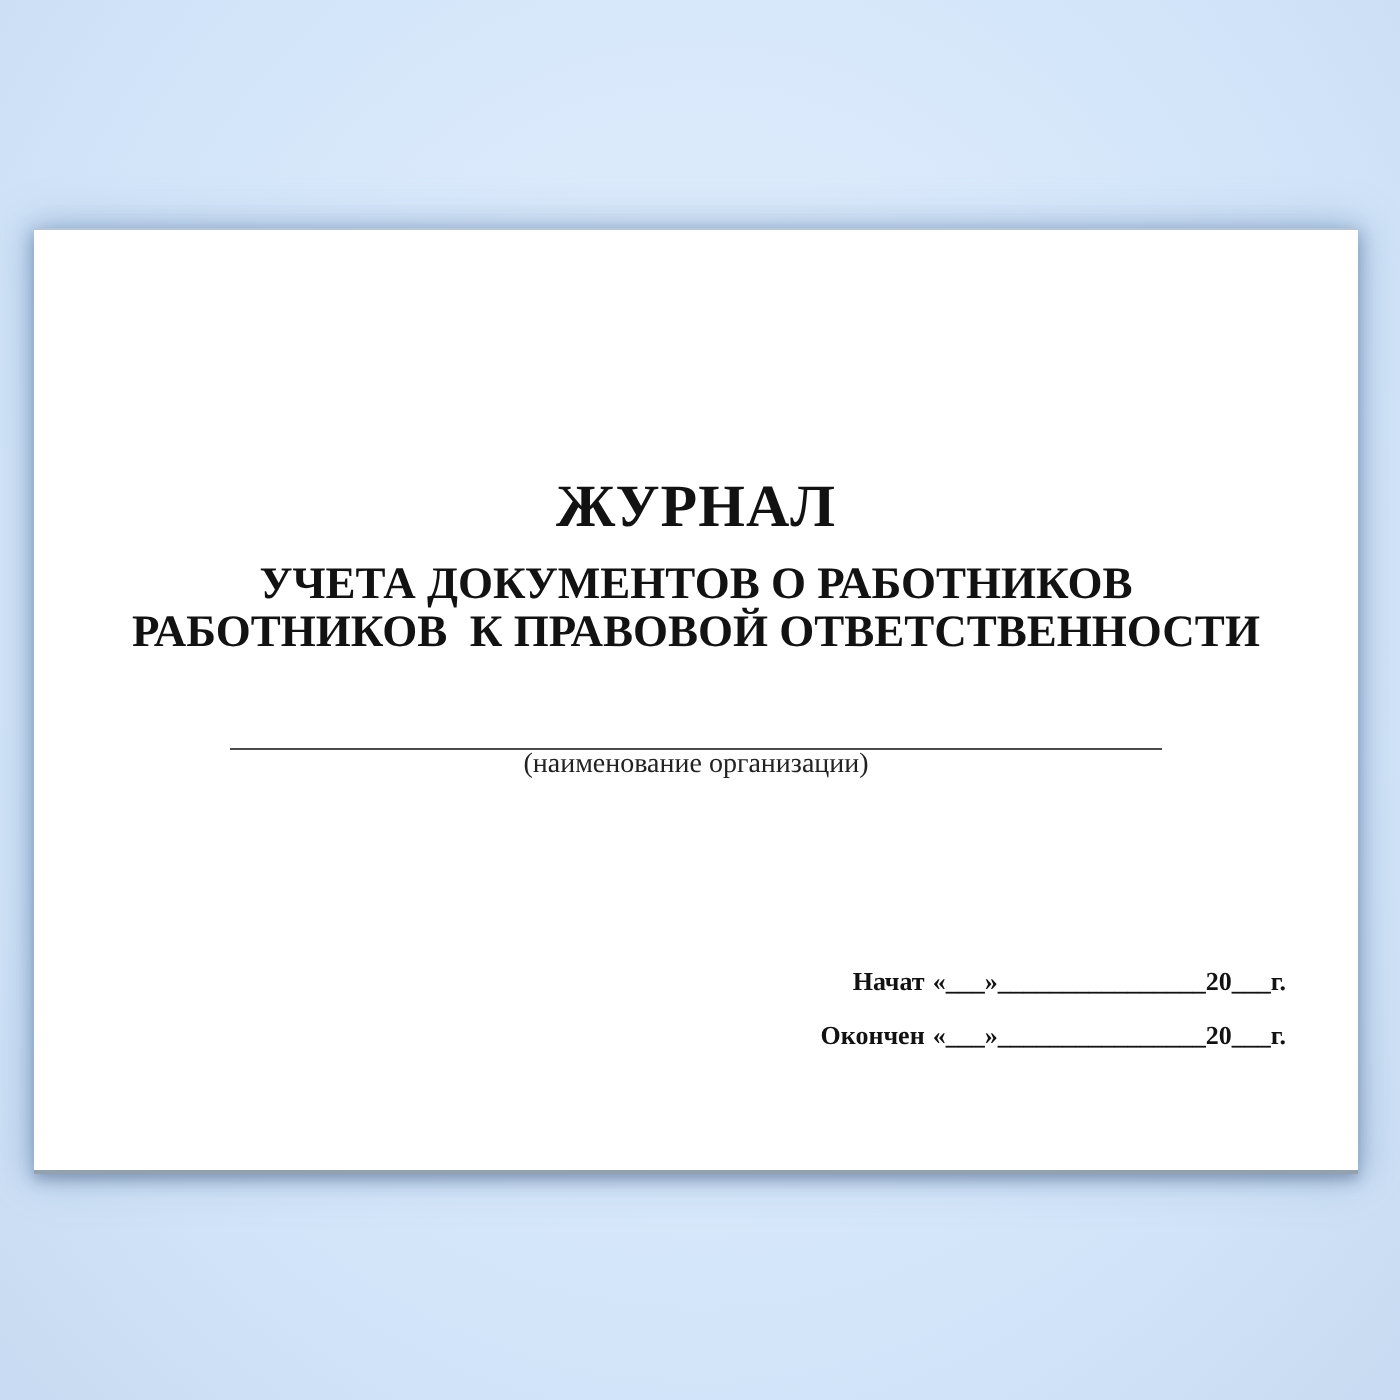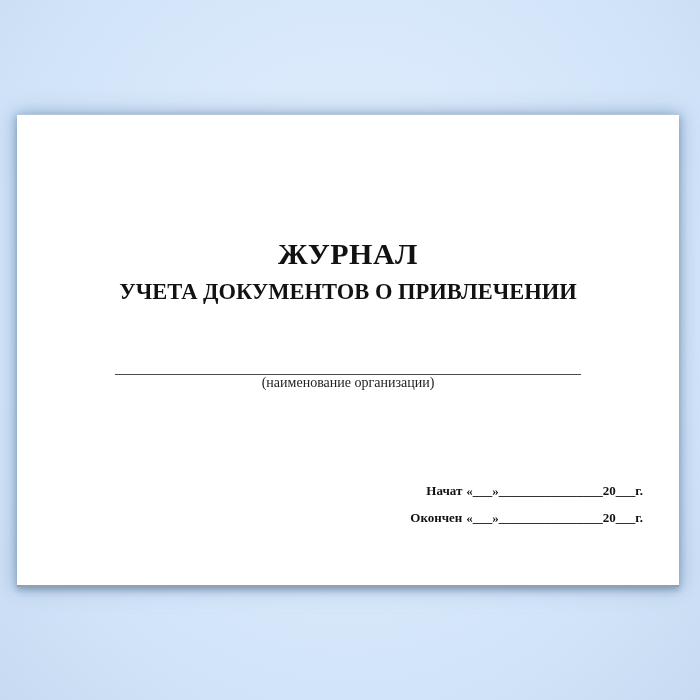--- a/index.html
+++ b/index.html
@@ -100,22 +100,23 @@
   }
 </style>
 </head>
 <body>
 
 <div class="scene">
   <div class="paper">
 
     <h1 class="title">ЖУРНАЛ</h1>
 
-    <div class="subtitle subtitle-1">УЧЕТА ДОКУМЕНТОВ О ПРИВЛЕЧЕНИИ</div>
+    <div class="subtitle subtitle-1">УЧЕТА ДОКУМЕНТОВ О РАБОТНИКОВ</div>
 
+    <div class="subtitle subtitle-2">РАБОТНИКОВ  К ПРАВОВОЙ ОТВЕТСТВЕННОСТИ</div>
 
     <div class="org-block">
       <div class="org-line"></div>
       <div class="org-caption">(наименование организации)</div>
     </div>
 
     <div class="dates-block">
       <span class="date-label">Начат</span>
       <span class="date-value">«___»________________20___г.</span>
       <span class="date-label">Окончен</span>

